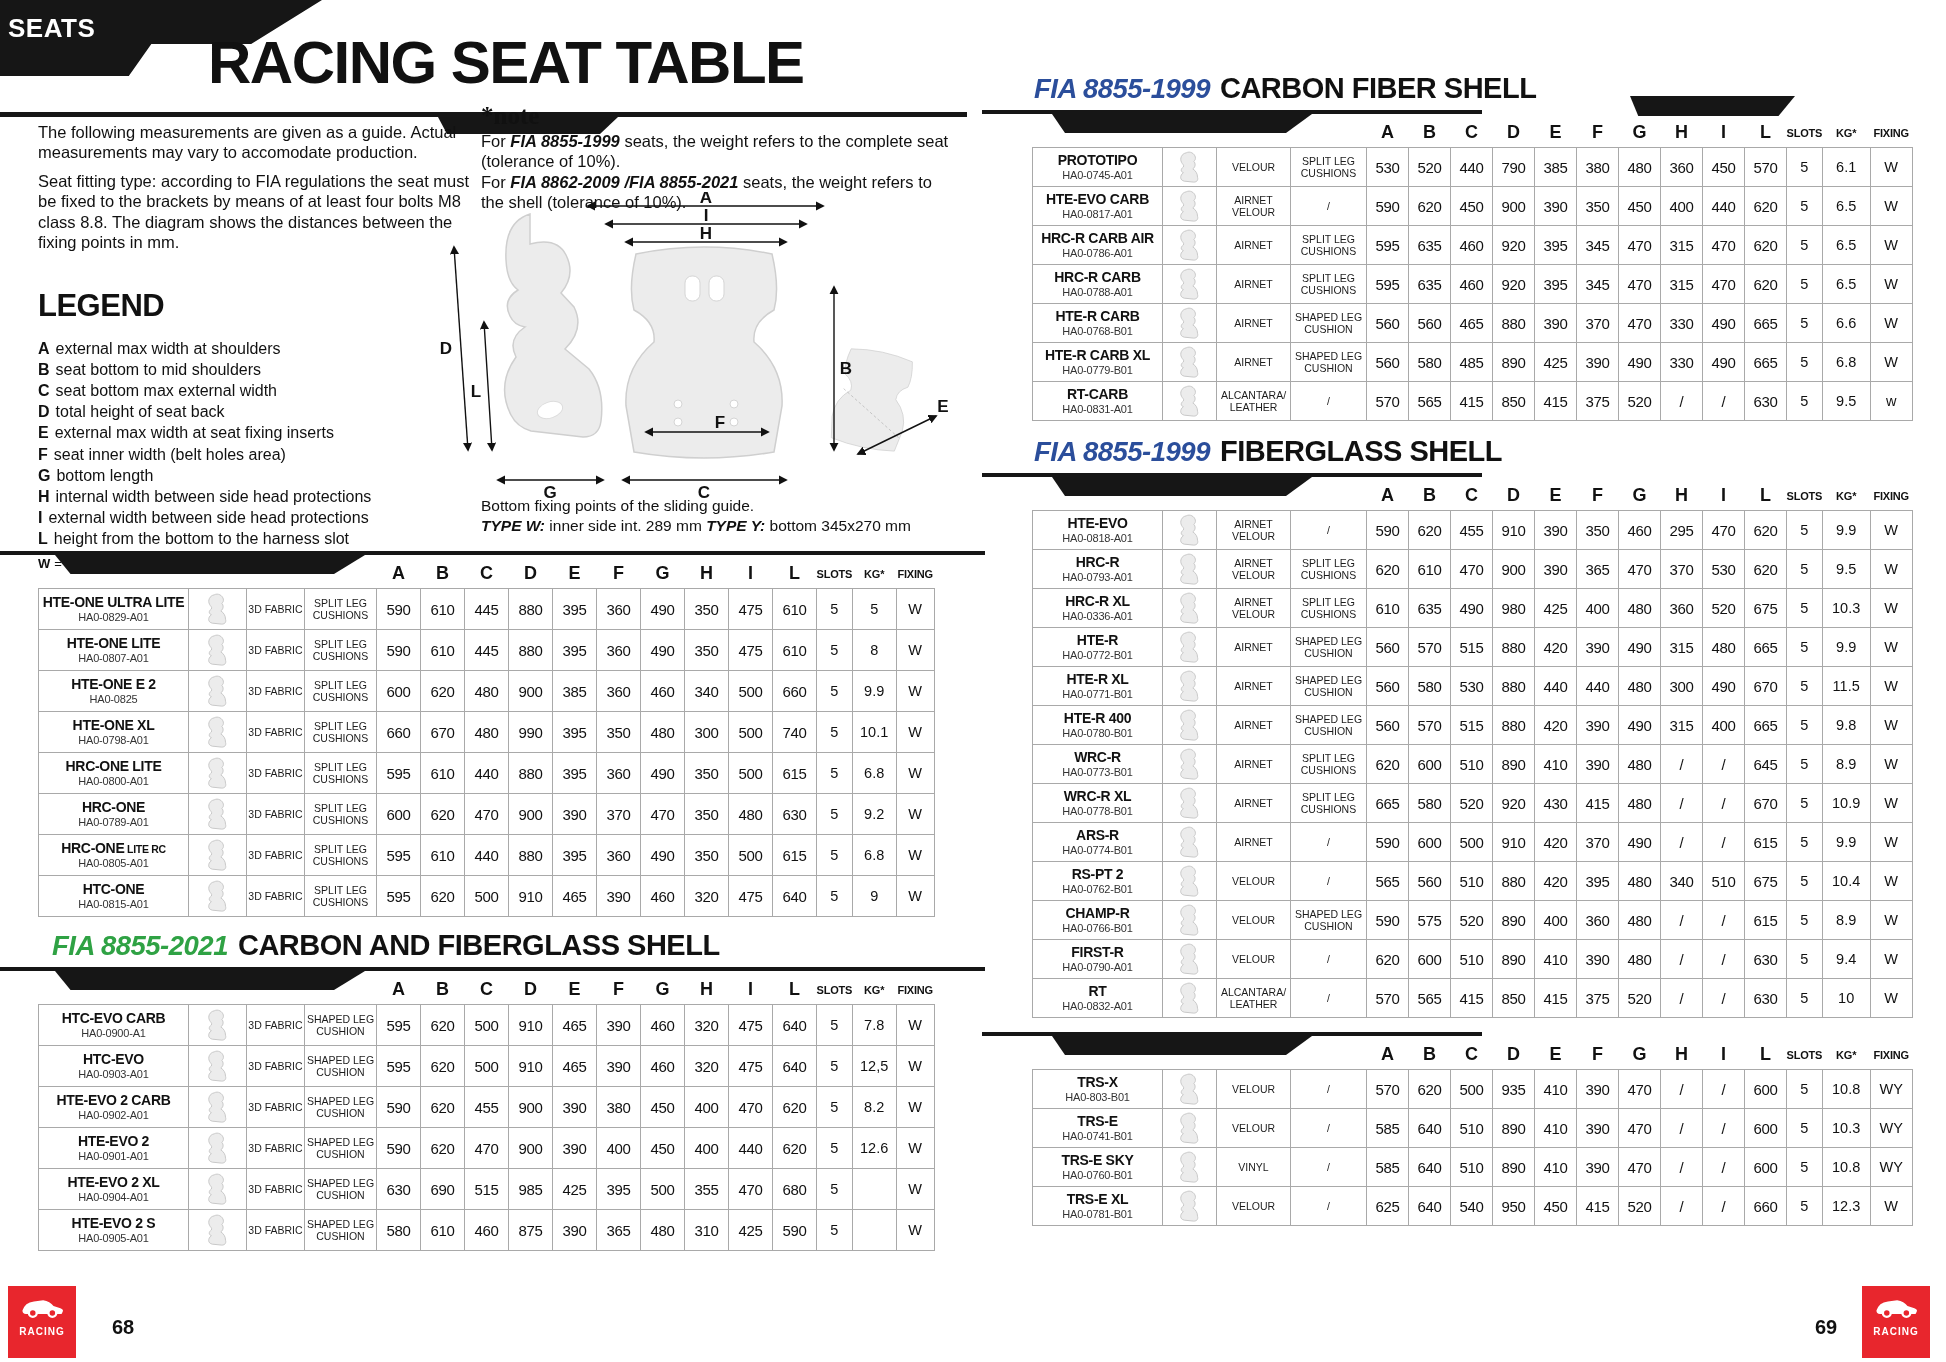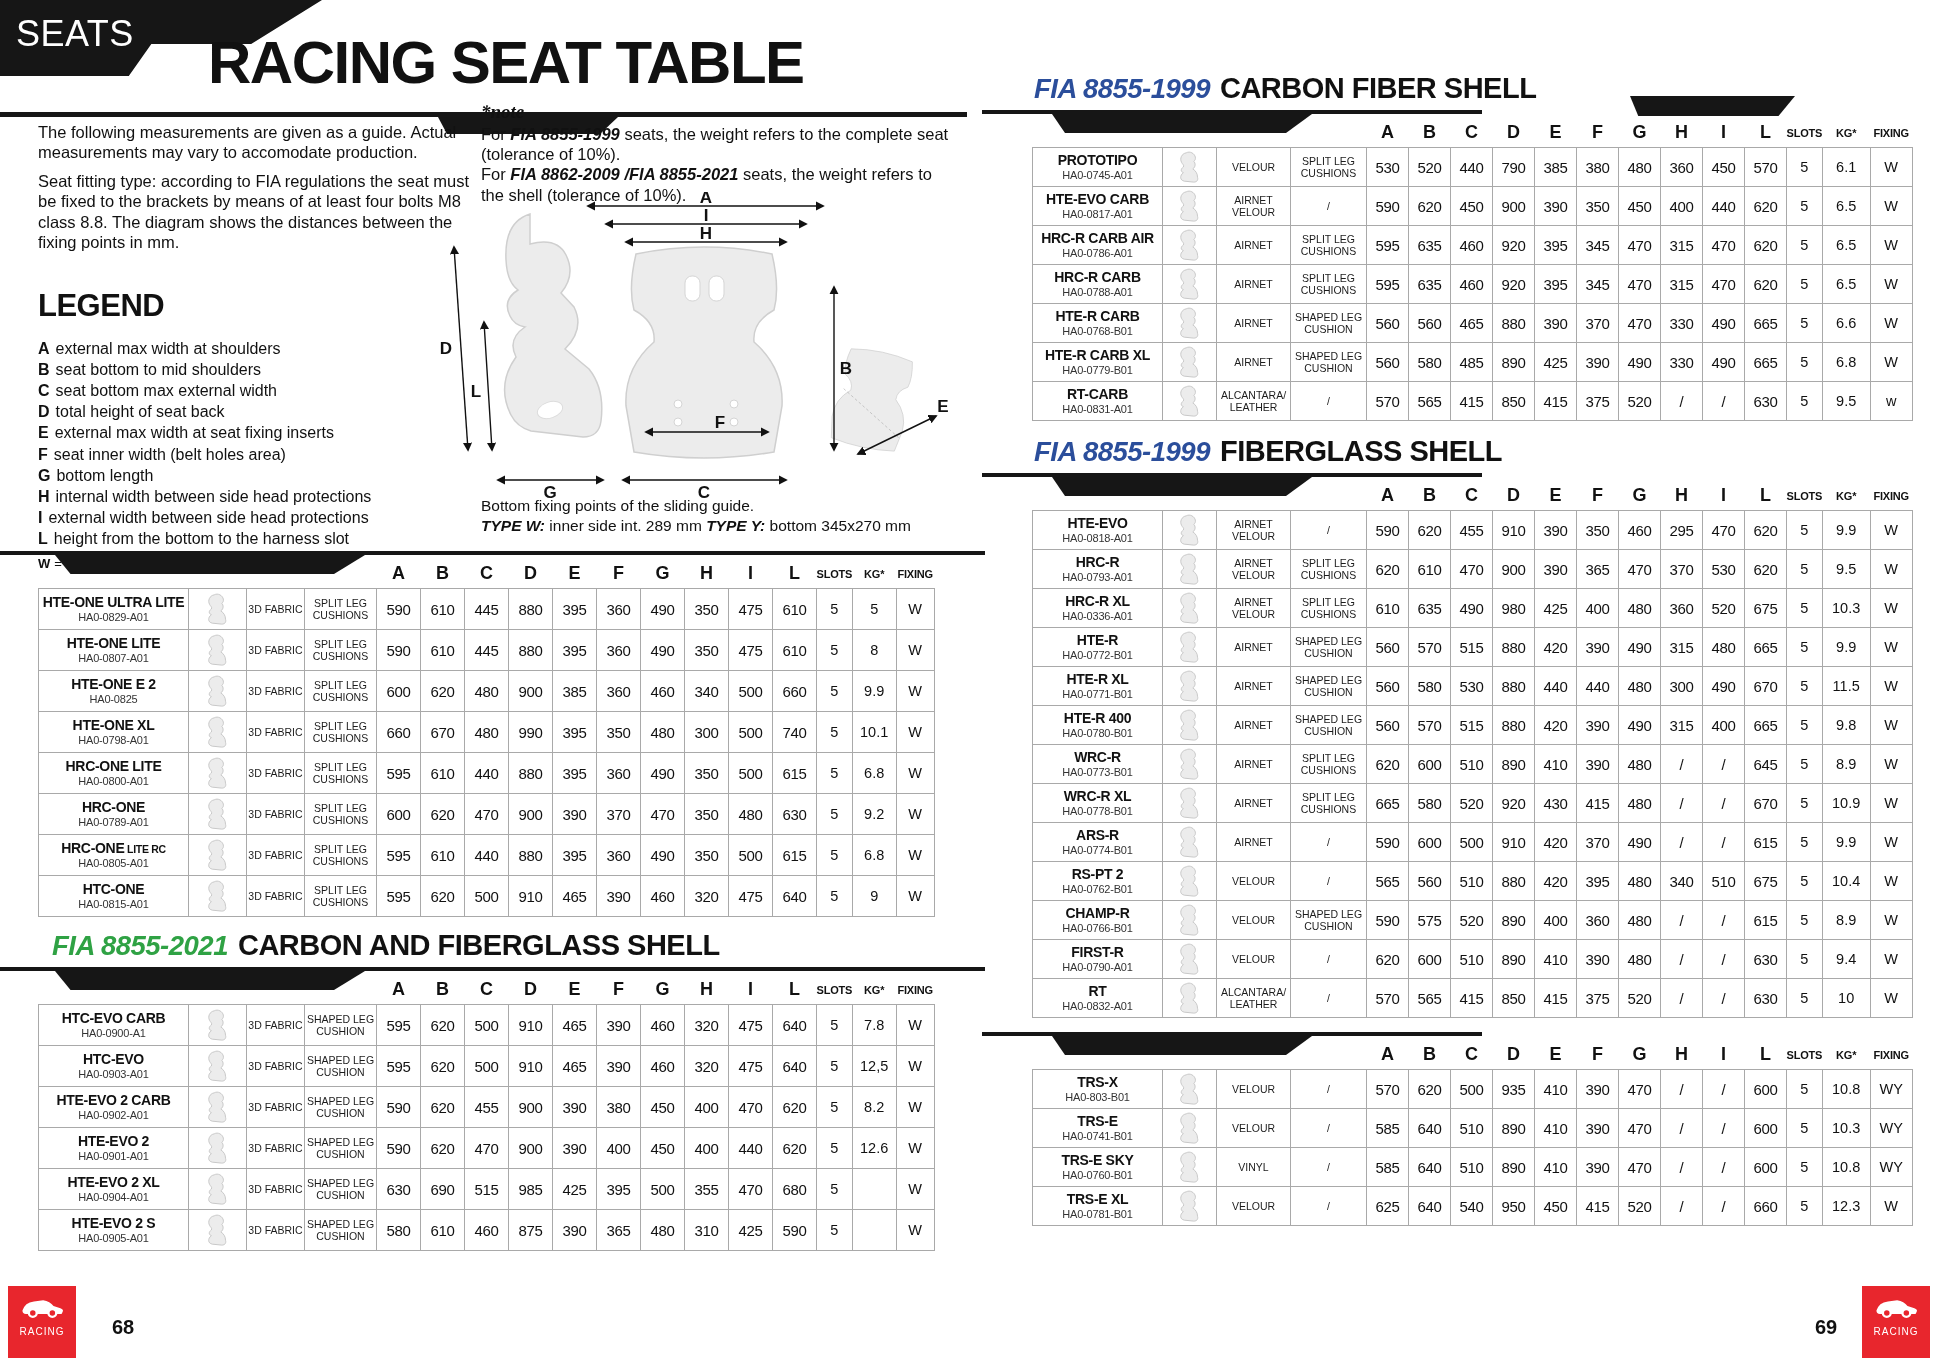--- a/index.html
+++ b/index.html
@@ -6,32 +6,32 @@
   html,body { background:#f2f2f2; }
   #page {
     position:relative; width:1946px; height:1362px; background:#ffffff;
     font-family:"Liberation Sans", sans-serif; color:#111; overflow:hidden;
   }
   
   #seats-tab {
     position:absolute; left:0; top:0; width:322px; height:76px; background:#161616;
     clip-path:polygon(0 0,100% 0,78% 58%,47% 58%,40% 100%,0 100%);
   }
-  #seats-tab .label { color:#fff; font-weight:400; font-size:36px; letter-spacing:0.5px; padding:13px 0 0 16px; }
+  #seats-tab .label { color:#fff; font-weight:700; font-size:26px; letter-spacing:0.5px; padding:13px 0 0 8px; }
   #main-title { position:absolute; left:208px; top:28px; font-size:60px; font-weight:900; letter-spacing:-1.5px; }
   #top-rule { position:absolute; left:0; top:112px; width:967px; height:5px; background:#161616; }
   .trap { background:#161616; clip-path:polygon(0 0,100% 0,90% 100%,5% 100%); }
   #top-trap { position:absolute; left:438px; top:117px; width:180px; height:17px; }
   #right-top-trap { position:absolute; left:1630px; top:96px; width:165px; height:20px; }
 
   
   #intro { position:absolute; left:38px; top:122px; width:436px; font-size:16.5px; line-height:1.24; }
   #intro p + p { margin-top:8px; }
   #note { position:absolute; left:481px; top:100px; width:472px; font-size:16.5px; line-height:1.24; }
-  #note .note-head { font-weight:900; font-size:19px; font-family:"Liberation Serif", serif;font-style:italic; }
+  #note .note-head { font-weight:900; font-size:25px; font-family:"Liberation Serif", serif; }
   .bi { font-weight:bold; font-style:italic; }
 
   
   #legend { position:absolute; left:38px; top:288px; width:430px; }
   #legend h2 { font-size:31px; font-weight:900; letter-spacing:-0.5px; margin-bottom:14px; }
   .legend-item { font-size:16px; line-height:1.32; }
   .legend-item b { margin-right:6px; }
   #legend-fixing { font-size:13px; margin-top:7px; }
   #legend-fixing b { margin-right:4px; }
   #legend-fixing .gap { display:inline-block; width:26px; }
@@ -69,21 +69,21 @@
   .left  .seat-table tbody tr { height:41px; }
   .right .seat-table tbody tr { height:39px; }
   .right .tblock { margin-top:14px; }
   .right .tblock:first-child { margin-top:16px; }
   .left .tblock + .tblock { margin-top:12px; }
 
   
   .badge { position:absolute; width:68px; height:72px; background:#e8262d; text-align:center; padding-top:8px; }
   #badge-left  { left:8px;  top:1286px; }
   #badge-right { left:1862px; top:1286px; }
-  .badge .badge-label { color:#fff; font-size:10px; font-weight:400; letter-spacing:1px; margin-top:4px; }
+  .badge .badge-label { color:#fff; font-size:10px; font-weight:700; letter-spacing:1px; margin-top:4px; }
   .page-num { position:absolute; top:1316px; font-size:20px; font-weight:bold; }
   #page-num-left { left:112px; }
   #page-num-right { left:1815px; }
 </style>
 </head>
 <body>
 
 <div id="page">
 
   <div id="seats-tab">

